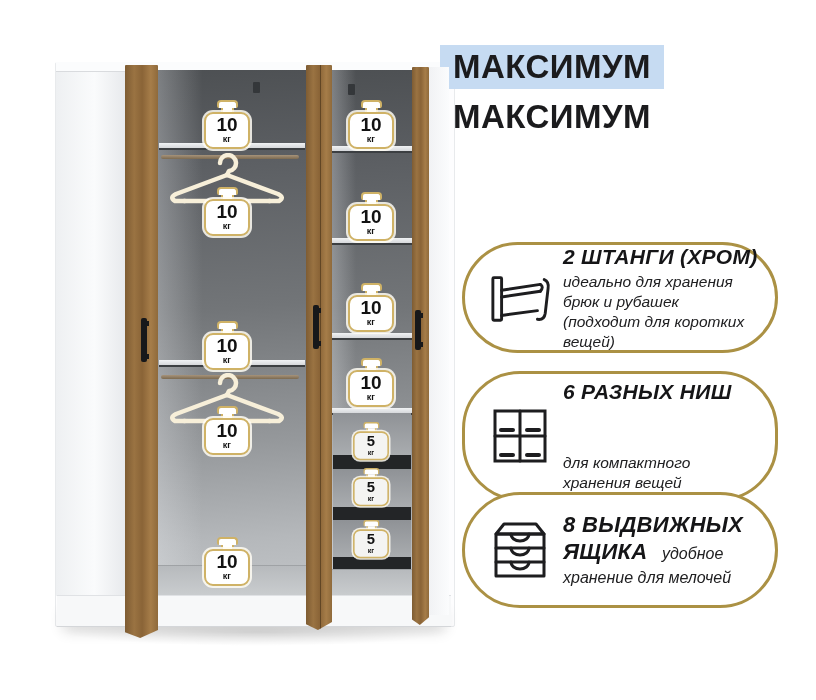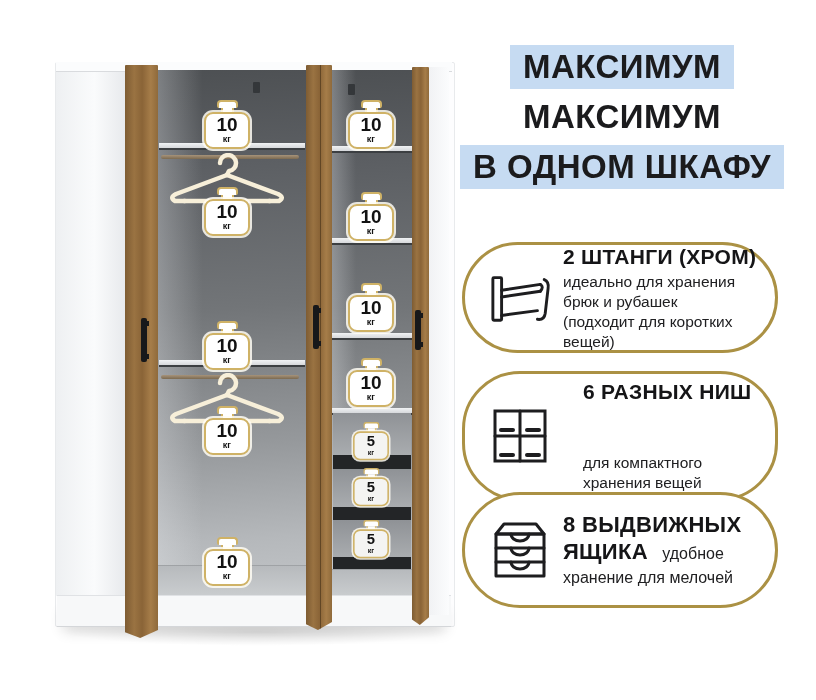--- a/index.html
+++ b/index.html
@@ -51,30 +51,30 @@
   .bbody{width:42px;background:#fff;border:2px solid #cfb266;border-radius:9px;margin-top:-1px;
          box-shadow:0 0 0 2px rgba(255,253,244,.85);padding:1px 0 3px;text-align:center;}
   .bval{font-size:19px;font-weight:bold;line-height:20px;color:#121212;}
   .bunit{font-size:9px;font-weight:bold;line-height:9px;color:#121212;}
   .badge.small{transform:scale(.78);transform-origin:top center;}
   .badge.small .bbody{background:#f4f4f2;}
   .hanger{position:absolute;z-index:5;}
 
   
   #right-col{position:absolute;left:440px;top:0;width:364px;height:700px;}
-  .hline{position:absolute;width:100%;text-align:center;font-weight:bold;font-size:33px;
+  .hline{position:absolute;width:100%;font-weight:bold;font-size:33px;
          letter-spacing:.5px;color:#1b1b1d;white-space:nowrap;}
   .hline span{display:inline-block;line-height:44px;padding:0 13px;}
   .hline .hl{background:#c6dbf2;}
   .h1{top:45px;} .h2{top:95px;} .h3{top:145px;}
 
   .bubble{position:absolute;left:22px;width:316px;background:#fff;border:3px solid #ab9144;
           border-radius:58px;display:flex;align-items:center;box-sizing:border-box;
-          padding:0 16px 0 24px;}
-  .b1{top:242px;height:111px;} .b2{top:371px;height:130px;gap:20px;} .b3{top:492px;height:116px;}
+          padding:0 16px 0 24px;font-style:italic;}
+  .b1{top:242px;height:111px;} .b2{top:371px;height:130px;} .b3{top:492px;height:116px;}
   .icon-wrap{flex:0 0 62px;display:flex;justify-content:center;align-items:center;}
   .f-text{margin-left:12px;}
   .f-title{display:block;font-weight:bold;font-size:21px;letter-spacing:.3px;line-height:26px;color:#151517;}
   .f-desc{display:block;font-size:15.5px;line-height:20px;color:#202022;margin-top:2px;}
   .b1 .f-desc{max-width:186px;}
   .b2 .f-desc{max-width:168px;margin-top:48px;}
   .b3 .f-text{width:198px;}
   .b3 .f-title{display:inline;font-size:22px;line-height:27px;}
   .b3 .f-desc{display:inline;font-size:16px;line-height:24px;margin-left:10px;}
 </style>
@@ -233,23 +233,20 @@
     <div class="handle" style="left:360px;top:250px;height:40px;"></div>
   </div>
 
   <div id="right-col">
     <div class="hline h1">
       <span class="hl">МАКСИМУМ</span>
     </div>
     <div class="hline h2">
       <span>МАКСИМУМ</span>
     </div>
-    <div class="hline h3">
-      <span class="hl">В ОДНОМ ШКАФУ</span>
-    </div>
 
     <div class="bubble b1">
       <div class="icon-wrap">
         <svg width="62" height="56" viewBox="0 0 64 56" fill="none" stroke="#1d1d1f" stroke-width="3" stroke-linecap="round" stroke-linejoin="round">
           <rect x="4" y="7" width="9" height="44" rx="1"></rect>
           <path d="M13,20 L53,14"></path>
           <path d="M13,27 L53,21"></path>
           <path d="M53,14 q4,2.5 0,7"></path>
           <path d="M57,9 q5,2 4,9 l-3,26 q-1,7 -8,6"></path>
           <path d="M13,46 L50,41"></path>

